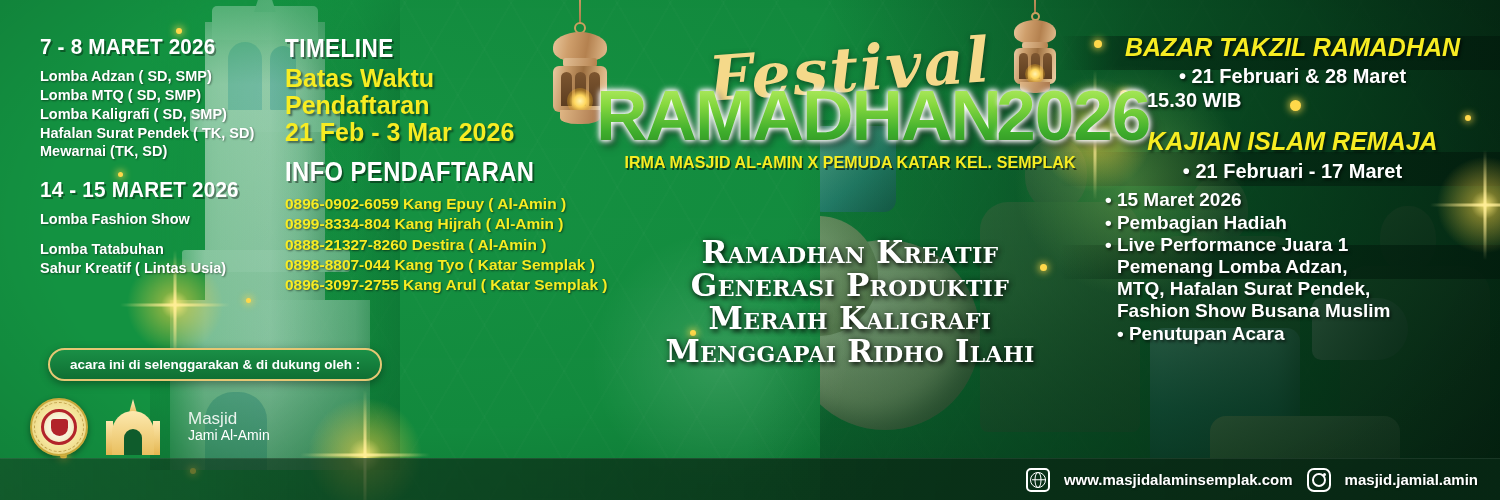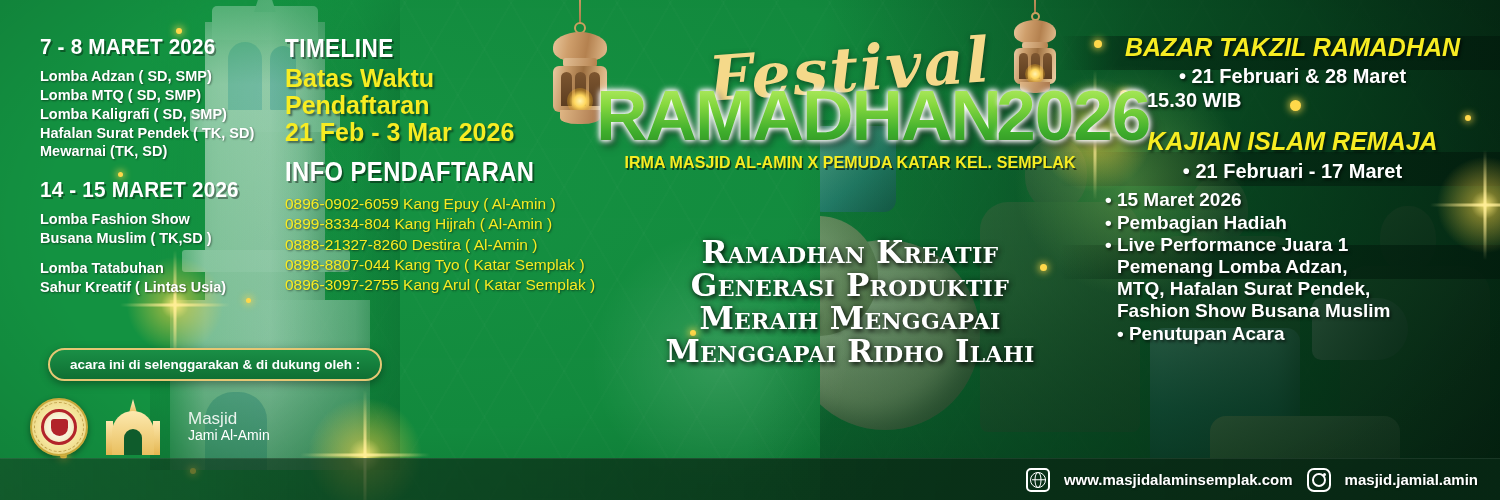--- a/index.html
+++ b/index.html
@@ -113,21 +113,21 @@
   .col-tl{position:absolute;left:285px;top:34px;width:300px;z-index:8;}
   .tl-title{font-size:25px;font-weight:bold;color:#fff;letter-spacing:.5px;
     transform:scaleX(.9);transform-origin:left center;
     text-shadow:2px 2px 0 rgba(0,0,0,.38);margin:0 0 2px;}
   .tl-sub{font-size:25px;font-weight:bold;color:#f7ec22;line-height:1.07;
     text-shadow:2px 2px 2px rgba(0,0,0,.45);}
   .info-title{font-size:27px;font-weight:bold;color:#fff;letter-spacing:.5px;
     transform:scaleX(.88);transform-origin:left center;
     text-shadow:2px 2px 0 rgba(0,0,0,.4);margin:12px 0 6px;}
   .phones{margin:0;padding:0;list-style:none;}
-  .phones li{font-size:15.5px;font-weight:normal;color:#f7ec22;line-height:1.30;
+  .phones li{font-size:15.5px;font-weight:bold;color:#f7ec22;line-height:1.30;
     text-shadow:1px 1px 2px rgba(0,0,0,.5);white-space:nowrap;}
 
   
   .center-wrap{position:absolute;left:600px;top:42px;width:500px;z-index:9;text-align:center;}
   .script{
     font-family:"DejaVu Serif", serif;font-style:italic;font-weight:bold;
     font-size:62px;color:#f5d98a;line-height:.9;letter-spacing:2px;
     text-shadow:0 2px 6px rgba(0,0,0,.45);
     transform:rotate(-4deg);margin:0 0 -18px;
   }
@@ -322,21 +322,20 @@
     <ul class="dt-list">
       <li>Lomba Adzan ( SD, SMP)</li>
       <li>Lomba MTQ ( SD, SMP)</li>
       <li>Lomba Kaligrafi ( SD, SMP)</li>
       <li>Hafalan Surat Pendek ( TK, SD)</li>
       <li>Mewarnai (TK, SD)</li>
     </ul>
     <h2 class="dt-head">14 - 15 MARET 2026</h2>
     <ul class="dt-list">
       <li>Lomba Fashion Show</li>
-      <li>Busana Muslim ( TK,SD )</li>
       <li class="gap"></li>
       <li>Lomba Tatabuhan</li>
       <li>Sahur Kreatif ( Lintas Usia)</li>
     </ul>
   </div>
 
   <div class="col-tl">
     <div class="tl-title">TIMELINE</div>
     <div class="tl-sub">Batas Waktu</div>
     <div class="tl-sub">Pendaftaran</div>
@@ -355,21 +354,21 @@
     <div class="script">Festival</div>
     <div class="big-title">
       <span class="main">RAMADHAN</span><span class="yr">2026</span>
     </div>
     <div class="org-line">IRMA MASJID AL-AMIN X PEMUDA KATAR KEL. SEMPLAK</div>
   </div>
 
   <div class="slogan">
     <div>Ramadhan Kreatif</div>
     <div>Generasi Produktif</div>
-    <div>Meraih Menggapai</div>
+    <div>Meraih Kaligrafi</div>
     <div>Menggapai Ridho Ilahi</div>
   </div>
 
   <div class="col-right">
     <div class="r-head">BAZAR TAKZIL RAMADHAN</div>
     <div class="r-body r-center">• 21 Februari &amp; 28 Maret</div>
     <div class="r-body" style="margin-top:0;padding-left:62px;">15.30 WIB</div>
 
     <div class="r-head" style="margin-top:16px;">KAJIAN ISLAM REMAJA</div>
     <div class="r-body r-center">• 21 Februari - 17 Maret</div>

